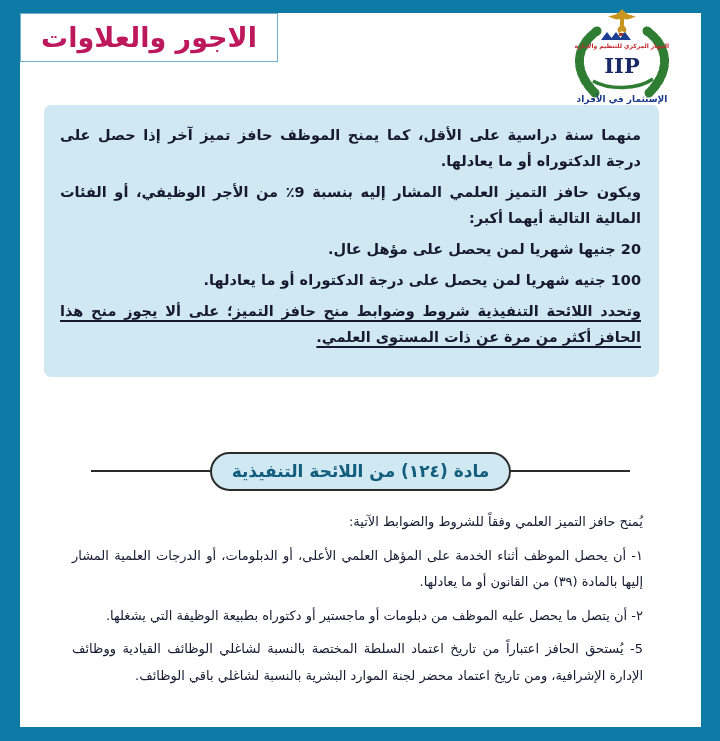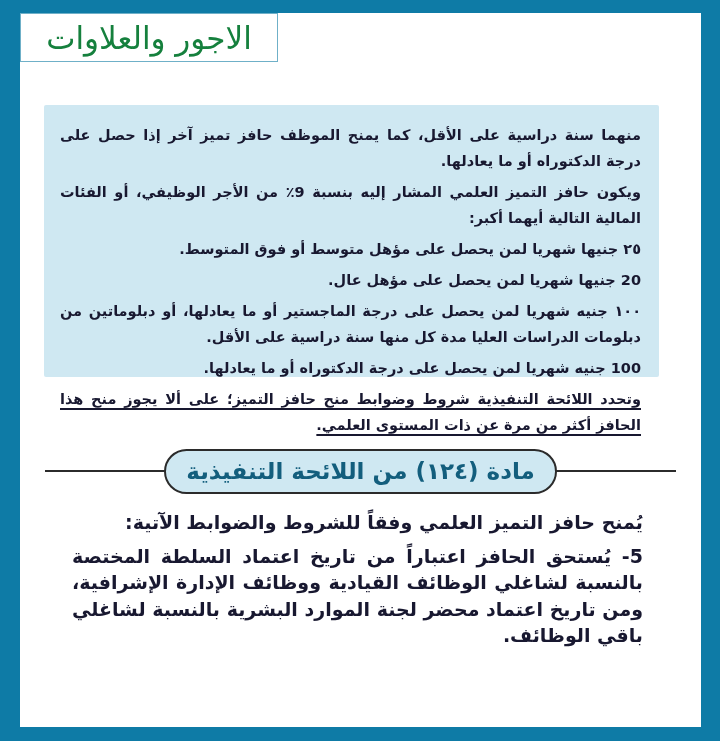--- a/index.html
+++ b/index.html
@@ -17,37 +17,37 @@
   
   .title-box{
     position:absolute;top:0;left:0;
     width:256px;height:47px;
     background:#ffffff;
     border:1.5px solid #6fb0c8;
     display:flex;align-items:center;justify-content:center;
     direction:rtl;
   }
   .title-box span{
-    color:#15803d;font-size:31px;font-weight:normal;letter-spacing:0;
+    color:#be185d;font-size:27px;font-weight:bold;letter-spacing:0;
   }
   
   .logo{
     position:absolute;top:-6px;right:18px;
     width:122px;height:100px;
   }
   .content{
     position:absolute;top:0;left:0;right:0;bottom:0;
     direction:rtl;
   }
   .intro-block{
     position:absolute;
     top:92px;left:24px;right:42px;
     height:272px;box-sizing:border-box;
     background:#cfe8f2;
-    border-radius:2px;
+    border-radius:7px;
     padding:17px 18px 10px 16px;
     color:#181830;
   }
   .intro-block p{
     margin:0 0 5px 0;
     font-size:14.5px;font-weight:bold;
     line-height:26px;
     text-align:justify;text-align-last:right;
     color:#181830;
   }
@@ -66,63 +66,89 @@
   .divider .line{
     width:120px;height:2px;background:#2b2b2b;
     flex:0 0 auto;
   }
   .divider .pill{
     margin:0 -1px;
     background:#cfe8f2;
     border:2px solid #2b2b2b;
     border-radius:24px;
     padding:7px 20px 8px 20px;
-    font-size:23px;font-weight:bold;
+    font-size:17px;font-weight:bold;
     color:#135e7d;
     white-space:nowrap;
   }
   .article-block{
     position:absolute;
     top:496px;right:58px;left:52px;
     color:#181830;
   }
   .article-block p{
     margin:0 0 7px 0;
-    font-size:19px;font-weight:bold;
+    font-size:13px;font-weight:normal;
     line-height:26.5px;
     text-align:justify;text-align-last:right;
   }
 </style>
 </head>
 <body>
 
 <div class="page">
 
   <div class="title-box">
     <span>الاجور والعلاوات</span>
   </div>
 
+  <div class="logo">
+    <svg width="122" height="100" viewBox="0 0 122 100">
+
+      <g>
+        <path d="M61 2 C57 7 52 9 47 9 C52 12 56 13 59 12 L59 19 C56 21 56 24 58 26 L61 24 L64 26 C66 24 66 21 63 19 L63 12 C66 13 70 12 75 9 C70 9 65 7 61 2 Z" fill="#c8961e"></path>
+        <rect x="58" y="26" width="6" height="3" fill="#a33b2a"></rect>
+      </g>
+
+      <g>
+        <path d="M34 86 C12 64 14 40 36 24" stroke="#2e7d32" stroke-width="9" fill="none" stroke-dasharray="4 3" stroke-linecap="round"></path>
+        <path d="M88 86 C110 64 108 40 86 24" stroke="#2e7d32" stroke-width="9" fill="none" stroke-dasharray="4 3" stroke-linecap="round"></path>
+      </g>
+
+      <g>
+        <path d="M40 33 L46 25 L52 33 Z M49 33 L55 25 L61 33 Z M58 33 L64 25 L70 33 Z" fill="#1c3f94"></path>
+      </g>
+
+      <text x="61" y="41" font-size="6" font-weight="bold" fill="#c0272d" text-anchor="middle">الجهاز المركزي للتنظيم والإدارة</text>
+
+      <text x="61" y="66" font-family="DejaVu Serif, serif" font-size="21" font-weight="bold" fill="#1a2a66" text-anchor="middle">IIP</text>
+
+      <path d="M32 74 C48 83 76 83 92 72" stroke="#2e7d32" stroke-width="3.5" fill="none"></path>
+
+      <text x="61" y="95" font-size="9" font-weight="bold" fill="#1a3a8c" text-anchor="middle">الإستثمار في الأفراد</text>
+    </svg>
+  </div>
 
   <div class="content">
 
     <div class="intro-block">
       <p>منهما سنة دراسية على الأقل، كما يمنح الموظف حافز تميز آخر إذا حصل على درجة الدكتوراه أو ما يعادلها.</p>
       <p>ويكون حافز التميز العلمي المشار إليه بنسبة 9٪ من الأجر الوظيفي، أو الفئات المالية التالية أيهما أكبر:</p>
-      <p>٢٥ جنيها شهريا لمن يحصل على مؤهل متوسط أو فوق المتوسط.</p>
       <p>20 جنيها شهريا لمن يحصل على مؤهل عال.</p>
-      <p>١٠٠ جنيه شهريا لمن يحصل على درجة الماجستير أو ما يعادلها، أو دبلوماتين من دبلومات الدراسات العليا مدة كل منها سنة دراسية على الأقل.</p>
       <p>100 جنيه شهريا لمن يحصل على درجة الدكتوراه أو ما يعادلها.</p>
       <p class="underlined">وتحدد اللائحة التنفيذية شروط وضوابط منح حافز التميز؛ على ألا يجوز منح هذا الحافز أكثر من مرة عن ذات المستوى العلمي.</p>
     </div>
 
     <div class="divider">
       <span class="line"></span>
       <span class="pill">مادة (١٢٤) من اللائحة التنفيذية</span>
       <span class="line"></span>
     </div>
 
     <div class="article-block">
       <p>يُمنح حافز التميز العلمي وفقاً للشروط والضوابط الآتية:</p>
+      <p>١- أن يحصل الموظف أثناء الخدمة على المؤهل العلمي الأعلى، أو الدبلومات، أو الدرجات العلمية المشار إليها بالمادة (٣٩) من القانون أو ما يعادلها.</p>
+      <p>٢- أن يتصل ما يحصل عليه الموظف من دبلومات أو ماجستير أو دكتوراه بطبيعة الوظيفة التي يشغلها.</p>
       <p>5- يُستحق الحافز اعتباراً من تاريخ اعتماد السلطة المختصة بالنسبة لشاغلي الوظائف القيادية ووظائف الإدارة الإشرافية، ومن تاريخ اعتماد محضر لجنة الموارد البشرية بالنسبة لشاغلي باقي الوظائف.</p>
     </div>
 
   </div>
 </div>
 
 </body></html>

